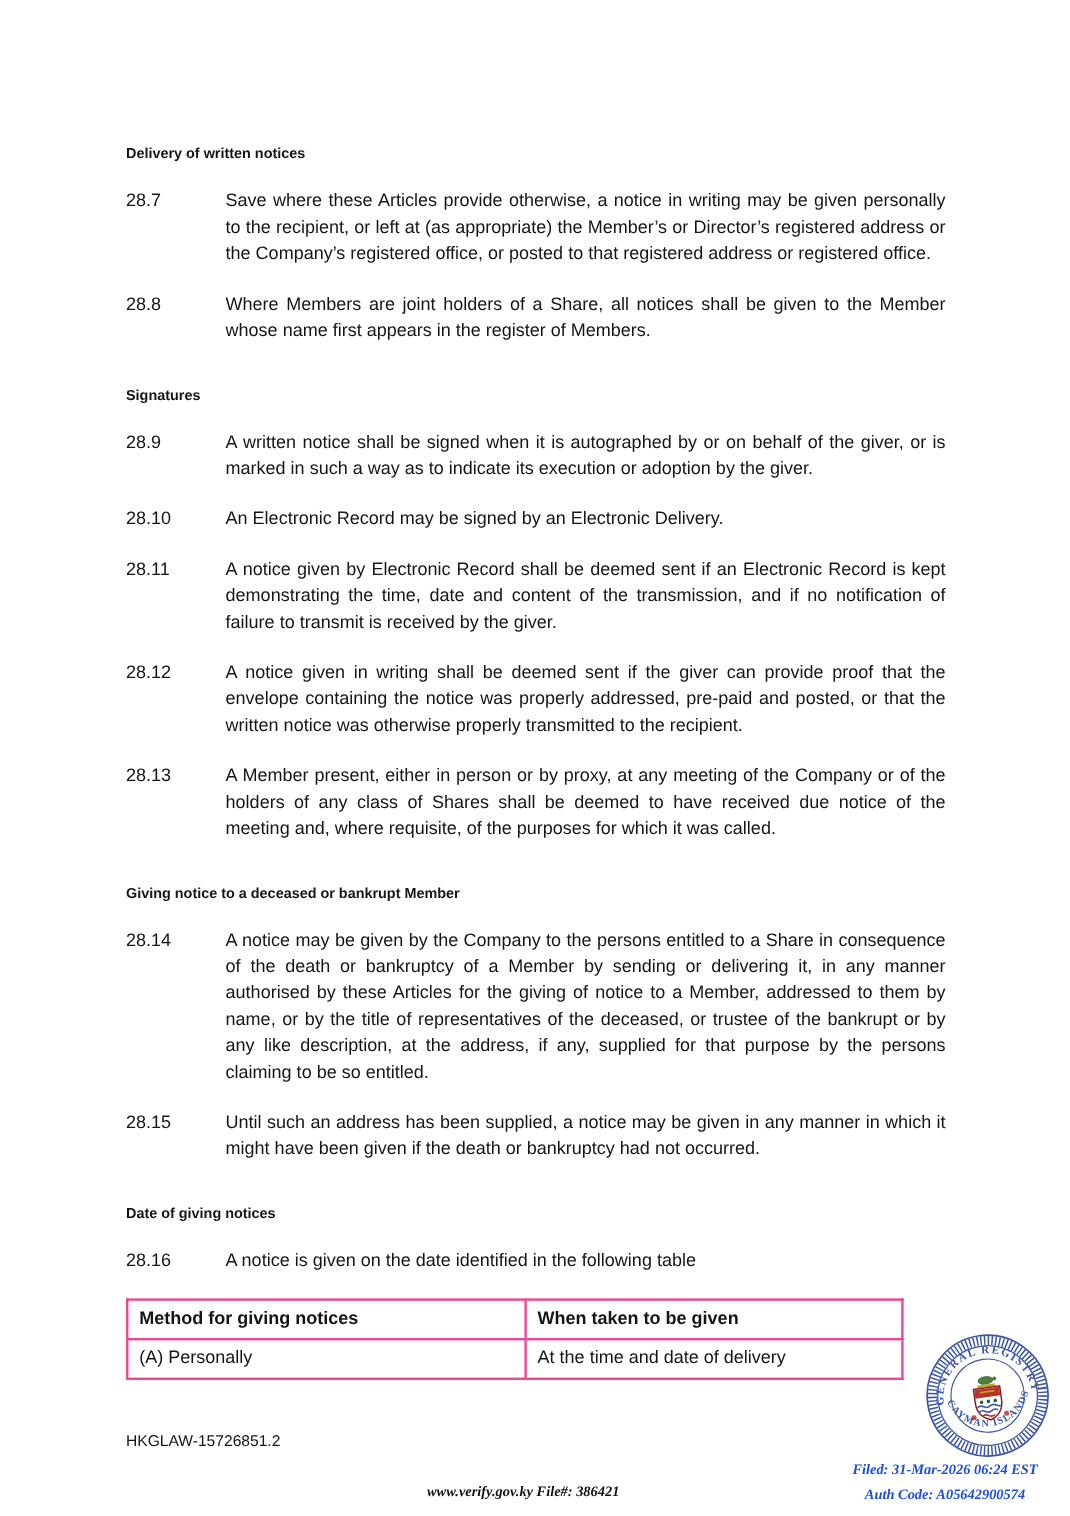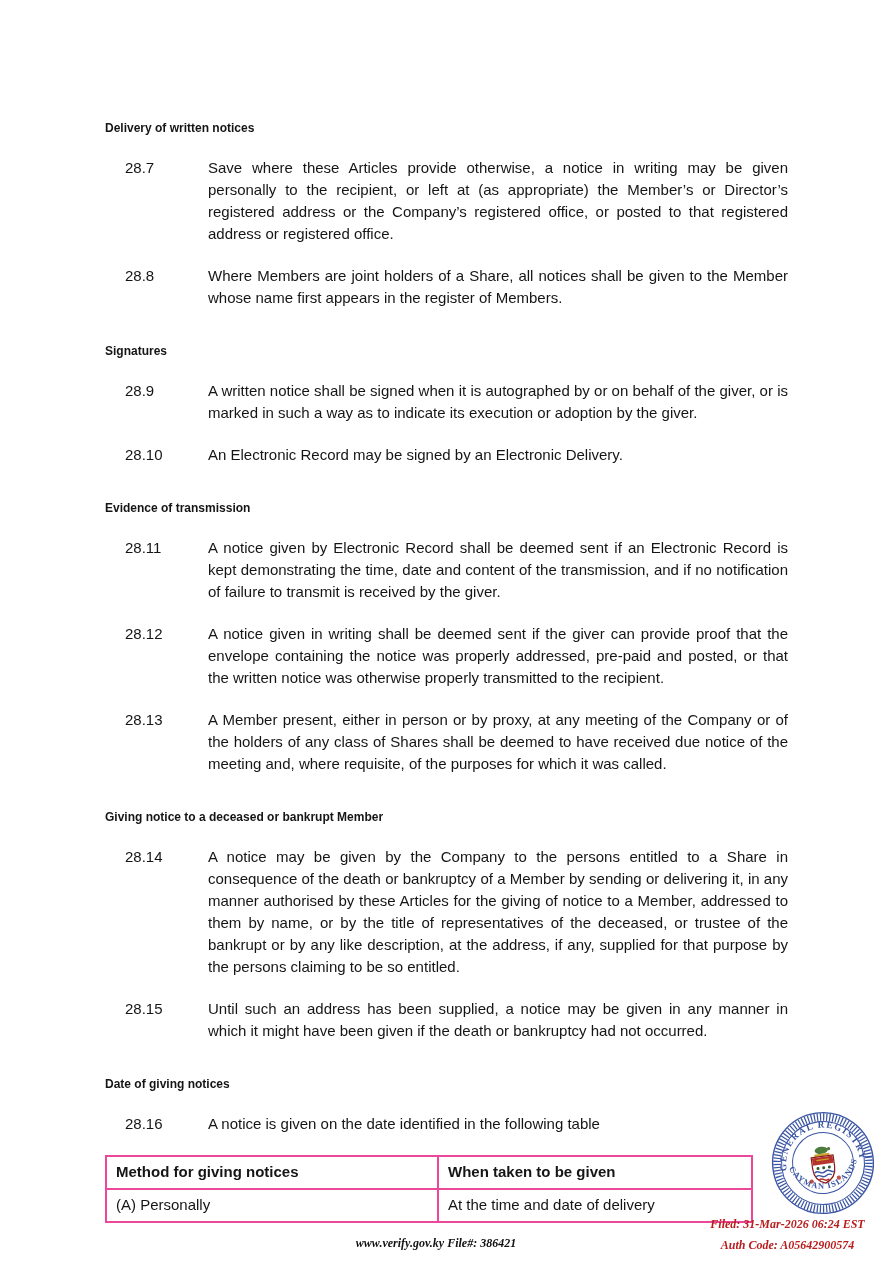--- a/index.html
+++ b/index.html
@@ -25,21 +25,20 @@
     margin:33px 0 20px 0;
     line-height:18px;
   }
   h3.sec.first{margin-top:0;}
   .para{
     display:flex;
     margin:0 0 20px 0;
   }
   .para .num{
     flex:0 0 55px;
-    margin-left:20px;
   }
   .para .txt{
     flex:1;
     text-align:justify;
     margin-left:28px;
   }
   table.notices{
     border-collapse:collapse;
     margin-top:16px;
     width:648px;
@@ -78,21 +77,21 @@
   .footer-filed{
     position:absolute;
     left:695px; top:1214px;
     width:185px;
     text-align:center;
     font-family:"Liberation Serif", serif;
     font-style:italic;
     font-weight:bold;
     font-size:12px;
     line-height:21px;
-    color:#b91c1c;
+    color:#1d4ed8;
   }
 </style>
 </head>
 <body>
 
 <div class="content">
 
   <h3 class="sec first">Delivery of written notices</h3>
   <div class="para">
     <span class="num">28.7</span>
@@ -107,21 +106,20 @@
   <h3 class="sec">Signatures</h3>
   <div class="para">
     <span class="num">28.9</span>
     <span class="txt">A written notice shall be signed when it is autographed by or on behalf of the giver, or is marked in such a way as to indicate its execution or adoption by the giver.</span>
   </div>
   <div class="para">
     <span class="num">28.10</span>
     <span class="txt">An Electronic Record may be signed by an Electronic Delivery.</span>
   </div>
 
-  <h3 class="sec">Evidence of transmission</h3>
   <div class="para">
     <span class="num">28.11</span>
     <span class="txt">A notice given by Electronic Record shall be deemed sent if an Electronic Record is kept demonstrating the time, date and content of the transmission, and if no notification of failure to transmit is received by the giver.</span>
   </div>
   <div class="para">
     <span class="num">28.12</span>
     <span class="txt">A notice given in writing shall be deemed sent if the giver can provide proof that the envelope containing the notice was properly addressed, pre-paid and posted, or that the written notice was otherwise properly transmitted to the recipient.</span>
   </div>
   <div class="para">
     <span class="num">28.13</span>

